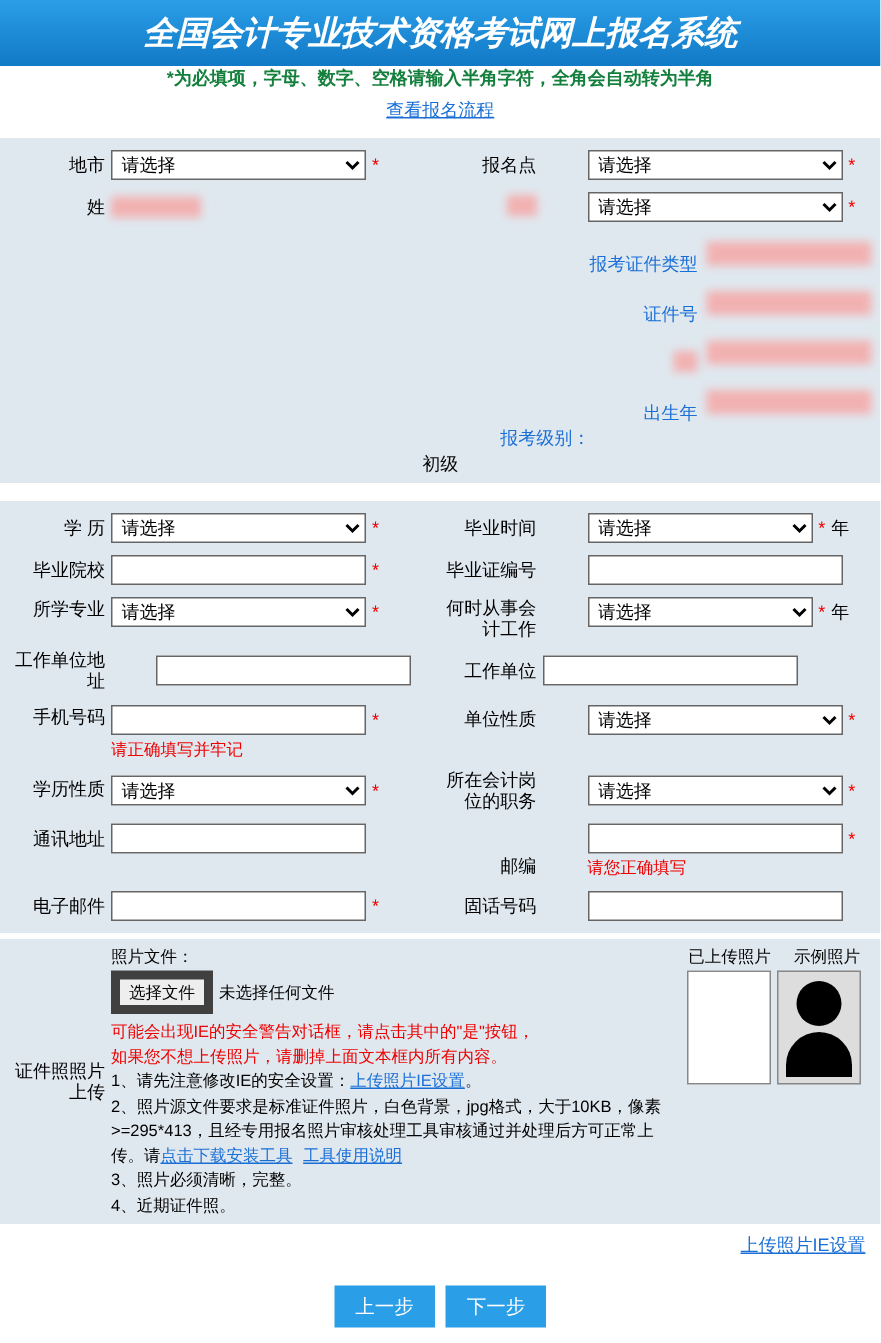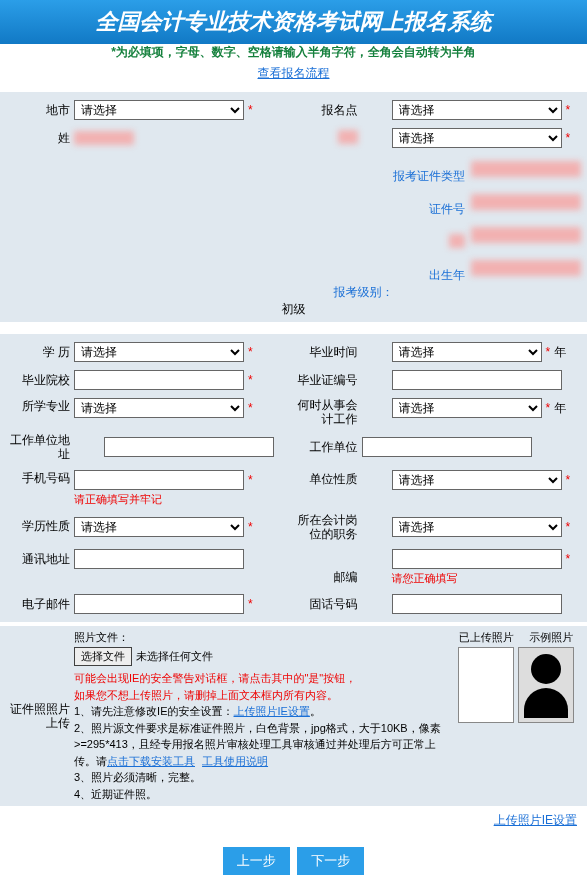--- a/index.html
+++ b/index.html
@@ -32,21 +32,21 @@
 .hint-orange { color: #e07000; font-size: 11px; line-height: 1.2; }
 .multi-line-lbl { width: 68px; text-align: right; padding-right: 4px; font-size: 12px; flex-shrink: 0; line-height: 1.2; }
 .photo-left { flex: 1; padding-right: 6px; }
 .photo-right { width: 130px; text-align: center; font-size: 11px; }
 .photo-right .heads { display: flex; justify-content: space-around; margin-bottom: 2px; }
 .photo-boxes { display: flex; gap: 4px; justify-content: center; }
 .photo-box { width: 56px; height: 76px; border: 1px solid #888; background: #fff; }
 .sample { background: #ddd; display: flex; flex-direction: column; align-items: center; justify-content: flex-start; padding-top: 6px; }
 .sample .head { width: 30px; height: 30px; border-radius: 50%; background: #000; }
 .sample .body { width: 44px; height: 30px; background: #000; border-radius: 22px 22px 0 0; margin-top: 4px; }
-.file-btn { border: 1px solid #404040; background: #eee; padding: 1px 6px; font-size: 11px; }
+.file-btn { border: 6px solid #404040; background: #eee; padding: 1px 6px; font-size: 11px; }
 .photo-instructions { font-size: 11px; line-height: 1.5; margin-top: 4px; }
 .photo-instructions .r { color: #e00; }
 .photo-instructions a { color: #1a6fd6; text-decoration: underline; }
 .ie-link { text-align: right; padding: 6px 10px; }
 .ie-link a { color: #1a6fd6; text-decoration: underline; font-size: 12px; }
 .btns { text-align: center; padding: 12px 0; }
 .btns button { background: #2b9ee8; color: #fff; border: none; padding: 5px 14px; font-size: 13px; margin: 0 2px; cursor: pointer; }
 .stub { background: #f2b1b1; filter: blur(3px); display: inline-block; height: 14px; width: 60px; }
 </style>
 </head>

